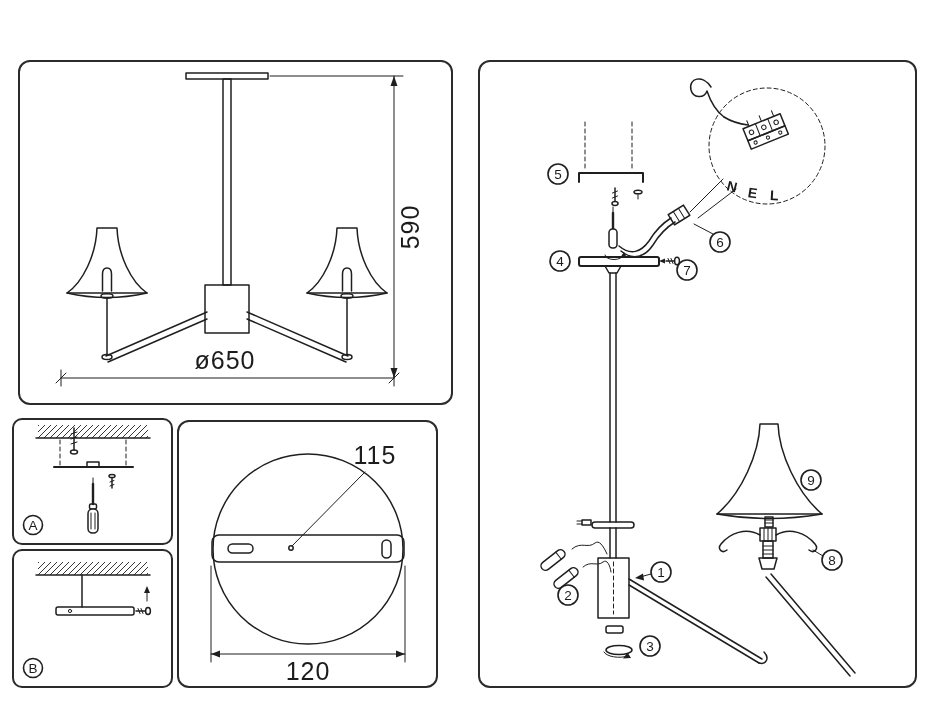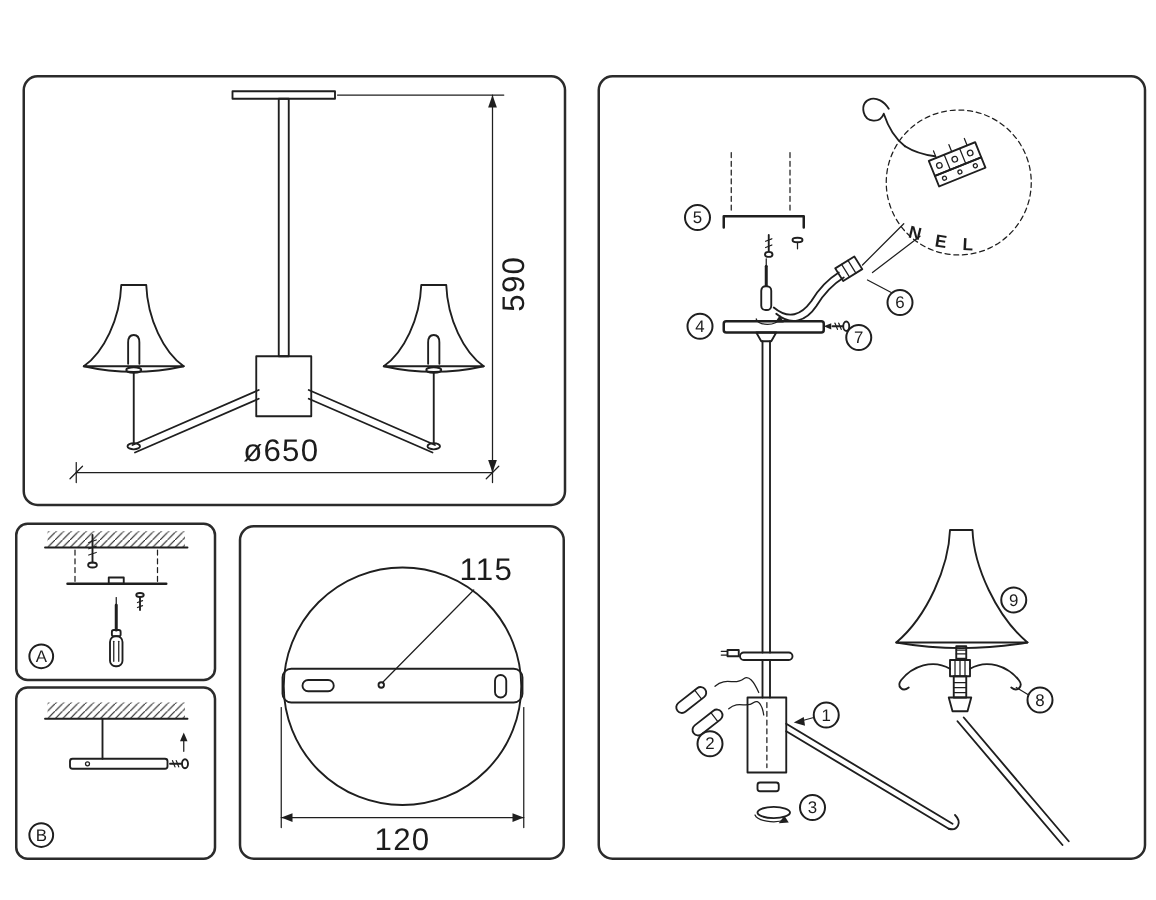--- a/index.html
+++ b/index.html
@@ -140,21 +140,21 @@
         <line class="ln thin" x1="133" y1="50" x2="133" y2="38"></line>
         <polygon class="solid" points="133,35 130,42 136,42"></polygon>
       </g>
       <g class="badge" transform="translate(19 117)">
         <circle r="9.5"></circle>
         <text y="4.5">B</text>
       </g>
     </svg>
   </div>
 
-  <div class="panel" style="left:191px; top:420px; width:261px; height:268px;">
+  <div class="panel" style="left:177px; top:420px; width:261px; height:268px;">
     <svg viewBox="0 0 257 264">
       <circle class="ln" cx="129" cy="127" r="95"></circle>
       <g>
         <rect class="ln" x="33" y="113" width="192" height="27" rx="7"></rect>
         <rect class="ln" x="49" y="122" width="25" height="9" rx="4.5"></rect>
         <rect class="ln" x="203" y="118" width="9" height="18" rx="4.5"></rect>
         <circle class="ln" cx="112" cy="126" r="2.2"></circle>
       </g>
       <g>
         <line class="ln thin" x1="186" y1="50" x2="113" y2="124"></line>

